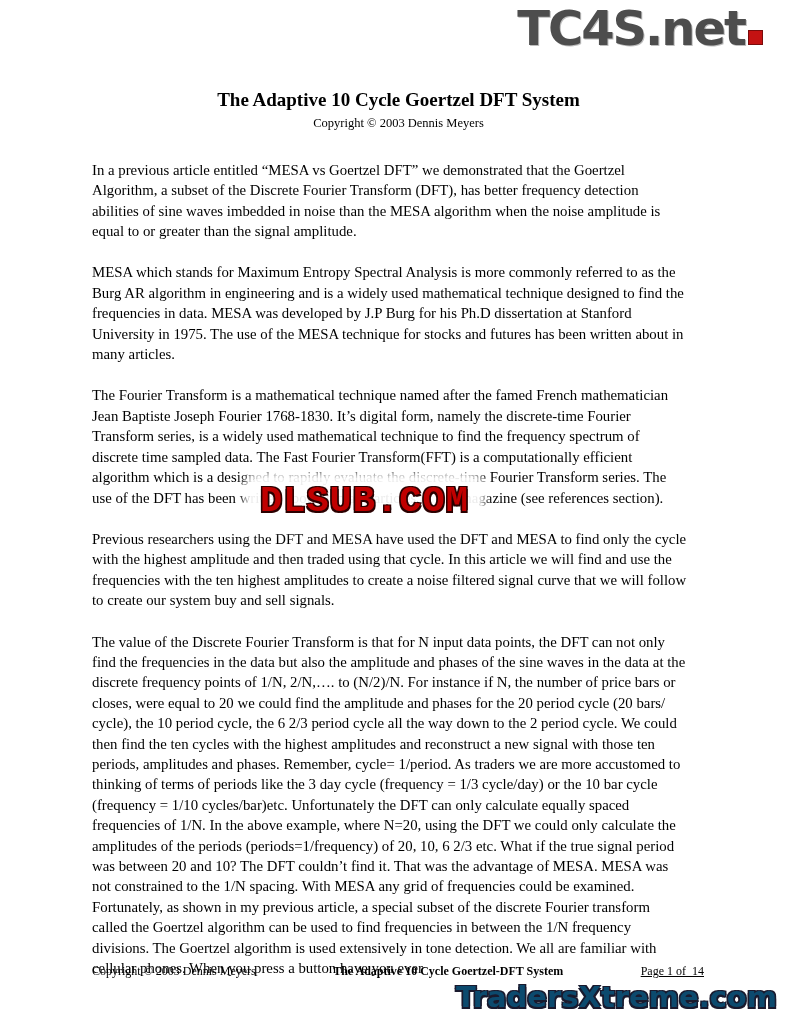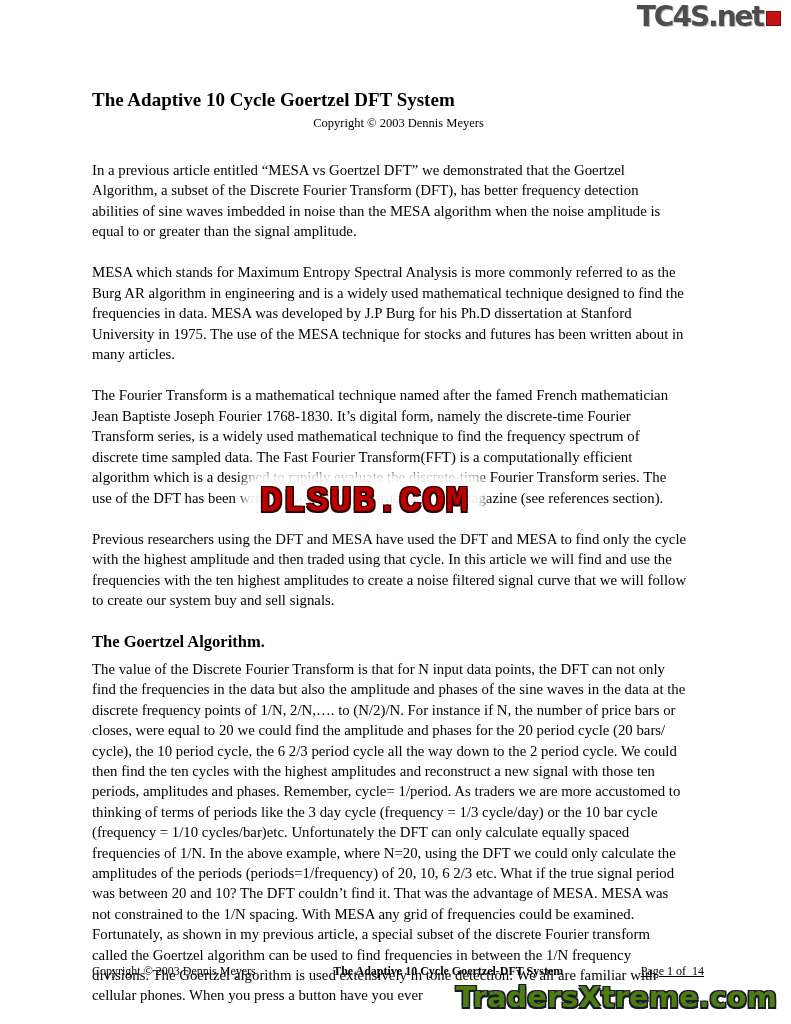--- a/index.html
+++ b/index.html
@@ -10,24 +10,24 @@
     background: #ffffff;
     margin: 0 auto;
     overflow: hidden;
     font-family: "Liberation Serif", serif;
     color: #000;
   }
   
   .tc4s {
     position: absolute;
     top: 0px;
-    right: 10px;
+    right: 28px;
     font-family: "DejaVu Sans", sans-serif;
     font-weight: bold;
-    font-size: 28px;
+    font-size: 48px;
     letter-spacing: -2px;
     color: #4d4d4d;
     text-shadow: 1px 1px 0 #bdbdbd;
     white-space: nowrap;
   }
   .tc4s .red-square {
     display: inline-block;
     width: 13px;
     height: 13px;
     background: #c41212;
@@ -37,21 +37,21 @@
   
   .content {
     position: absolute;
     left: 92px;
     top: 90px;
     width: 613px;
     font-size: 14.8px;
     line-height: 20.4px;
   }
   .title {
-    text-align: left;
+    text-align: center;
     font-weight: bold;
     font-size: 19px;
     margin: 0 0 3px 0;
   }
   .subtitle {
     text-align: center;
     font-size: 12.5px;
     margin: 0 0 26px 0;
   }
   p.body {
@@ -99,21 +99,21 @@
   .footer .page-num { white-space: pre; text-decoration: underline; }
   
   .tradersxtreme {
     position: absolute;
     right: 14px;
     top: 980px;
     font-family: "DejaVu Sans", sans-serif;
     font-weight: bold;
     font-size: 29px;
     letter-spacing: 0px;
-    color: #4d7c0f;
+    color: #0c4a6e;
     text-shadow:
       -1.5px -1.5px 0 #1a1a2e,
        1.5px -1.5px 0 #1a1a2e,
       -1.5px  1.5px 0 #1a1a2e,
        1.5px  1.5px 0 #1a1a2e,
        0 2px 0 #1a1a2e;
     white-space: nowrap;
     text-align: right;
   }
 </style>
@@ -128,21 +128,20 @@
 
   <div class="content">
     <h1 class="title">The Adaptive 10 Cycle Goertzel DFT System</h1>
     <div class="subtitle">Copyright © 2003 Dennis Meyers</div>
 
     <p class="body">In a previous article entitled “MESA vs Goertzel DFT” we demonstrated that the Goertzel Algorithm, a subset of the Discrete Fourier Transform (DFT), has better frequency detection abilities of sine waves imbedded in noise than the MESA algorithm when the noise amplitude is equal to or greater than the signal amplitude.</p>
     <p class="body">MESA which stands for Maximum Entropy Spectral Analysis is more commonly referred to as the Burg AR algorithm in engineering and is a widely used  mathematical technique designed to find the frequencies in  data.  MESA was developed by J.P Burg for his Ph.D dissertation at Stanford University in 1975. The use of the MESA technique for stocks and futures has been written about in many articles.</p>
     <p class="body">The Fourier Transform is a mathematical technique named after the famed French mathematician Jean Baptiste Joseph Fourier 1768-1830. It’s digital form, namely the discrete-time Fourier Transform series,  is a widely used mathematical technique to find the frequency spectrum of discrete time sampled data.  The Fast Fourier Transform(FFT) is a computationally efficient algorithm which is a designed to rapidly evaluate the discrete-time Fourier Transform series.  The use of the DFT has been written about in many articles in this magazine (see references section).</p>
     <p class="body">Previous researchers using the DFT and MESA have used the DFT and MESA to find only the cycle with the highest amplitude and then traded using that cycle. In this article we will find and use the frequencies with the ten highest amplitudes to create a noise filtered signal curve that we will follow to create our system buy and sell signals.</p>
 
-    <h2 class="heading">The Goertzel Algorithm.</h2>
     <p class="body">The value of the Discrete Fourier Transform is that for N input data points, the DFT can not only find the frequencies in the data but also the amplitude and phases of the sine waves in the data at the discrete frequency points of 1/N, 2/N,…. to (N/2)/N.  For instance if N, the number of price bars or closes, were equal to 20 we could find the amplitude and phases for the 20 period cycle (20 bars/ cycle), the 10 period cycle, the 6 2/3 period cycle all the way down to the 2 period cycle.  We could then find the ten cycles with the highest amplitudes and reconstruct a new signal with those ten periods, amplitudes and phases.  Remember, cycle= 1/period.  As traders we are more accustomed to thinking of terms of periods like the 3 day cycle (frequency = 1/3 cycle/day) or the 10 bar cycle (frequency = 1/10 cycles/bar)etc.  Unfortunately the DFT can only calculate equally spaced frequencies of 1/N.  In the above example, where N=20, using the DFT we could only calculate the amplitudes of the periods (periods=1/frequency) of 20, 10, 6 2/3 etc. What if the true signal period was between 20 and 10?  The DFT couldn’t find it.  That was the advantage of MESA.  MESA was not constrained to the 1/N spacing.  With MESA any grid of frequencies could be examined.  Fortunately, as shown in my previous article, a special subset of the discrete Fourier transform called the Goertzel algorithm can be used to find frequencies in between the 1/N frequency divisions.  The Goertzel algorithm is used extensively in tone detection.  We all are familiar with cellular phones.  When you press a button have you ever</p>
   </div>
 
   <div class="watermark">DLSUB.COM</div>
 
   <div class="footer">
     <span>Copyright © 2003 Dennis Meyers</span>
     <span class="center-title">The Adaptive 10 Cycle Goertzel-DFT System</span>
     <span class="page-num">Page 1 of  14</span>
   </div>

